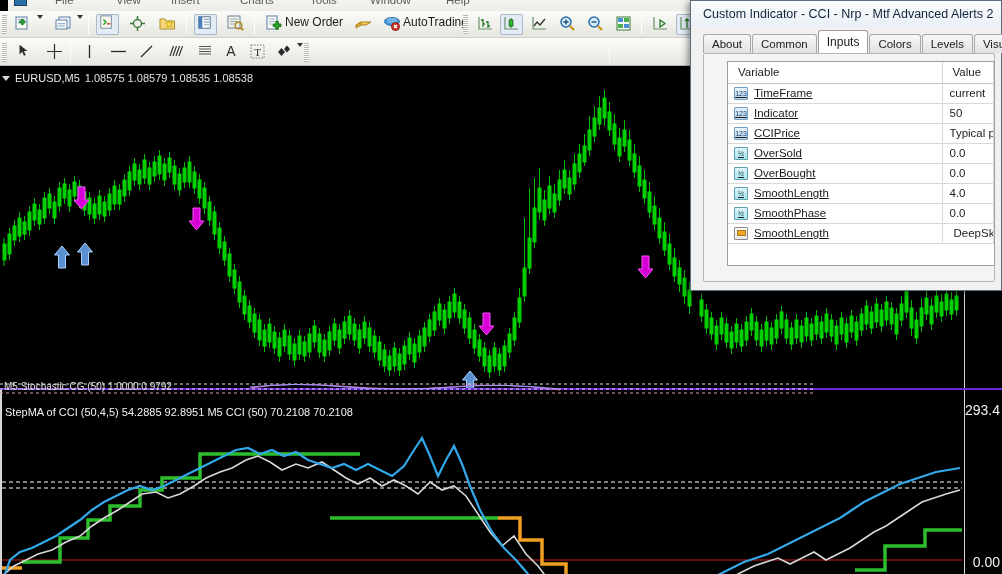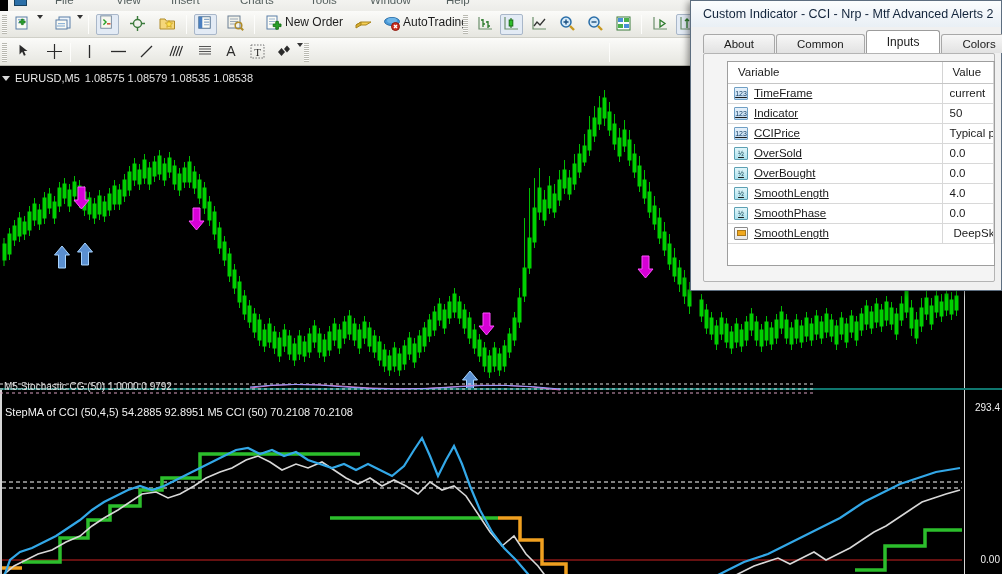--- a/index.html
+++ b/index.html
@@ -68,21 +68,21 @@
     border: 1px solid transparent; border-radius: 2px;
   }
   .tf.active { border: 1px solid #9aa7b8; background: #eef2f8; }
 
   
   .toolglyph { position: absolute; top: 41px; font-size: 15px; color: #2b2b2b; }
 
   
   .chartwrap {
     position: absolute; left: 0; top: 66px; width: 1002px; height: 508px;
-    background: #0f766e; border-top: 2px solid #000; padding-left: 30px;
+    background: #6d28d9; border-top: 2px solid #000; padding-left: 30px;
   }
   .chart-main {
     position: absolute; left: 0; top: 0; width: 1002px; height: 320px;
     background: #000; overflow: hidden;
   }
   .chart-header {
     position: absolute; left: 2px; top: 3px; height: 14px;
     display: flex; align-items: center; gap: 5px; z-index: 9;
   }
   .chart-header .tri {
@@ -110,21 +110,21 @@
   .sub-border-l { position:absolute; left:0; top:0; width:2px; height:100%; background:#d6d6d6; }
   .sub-header {
     position: absolute; left: 5px; top: 16px; font-size: 11px; color: #f2f2f2;
     white-space: nowrap; z-index: 9;
   }
   .sub-scale {
     position: absolute; right: 0; top: 0; width: 38px; height: 100%;
     border-left: 1px solid #d6d6d6; z-index: 6;
   }
   .sub-scale .slab {
-    position: absolute; right: 2px; font-size: 10px; color: #f0f0f0; white-space: nowrap;
+    position: absolute; right: 2px; font-size: 14px; color: #f0f0f0; white-space: nowrap;
   }
 
   
   .cg-strip {
     position: absolute; left: 0; top: 312px; width: 816px; height: 16px;
     overflow: hidden; z-index: 8;
   }
   .cg-label {
     position: absolute; left: 4px; top: 1px; font-size: 10px; color: #e0e0e0;
     white-space: nowrap; letter-spacing: 0px;
@@ -147,21 +147,21 @@
   }
   .dlg-body {
     position: absolute; left: 8px; top: 26px; right: 4px; bottom: 6px;
     background: #f0f0f0;
   }
   .tabstrip {
     position: absolute; left: 4px; top: 4px; height: 22px;
     display: flex; align-items: flex-end;
   }
   .tab {
-    height: 19px; padding: 0 20px; margin-right: 1px;
+    height: 19px; padding: 0 8px; margin-right: 1px;
     background: linear-gradient(#f7f7f7, #e2e2e2);
     border: 1px solid #a8a8a8; border-bottom: none;
     border-radius: 3px 3px 0 0;
     display: flex; align-items: center;
     font-size: 11.5px; color: #1a1a1a; white-space: nowrap;
   }
   .tab.active {
     height: 23px; background: #ffffff; border-color: #9c9c9c;
     font-size: 12px; z-index: 3;
   }

